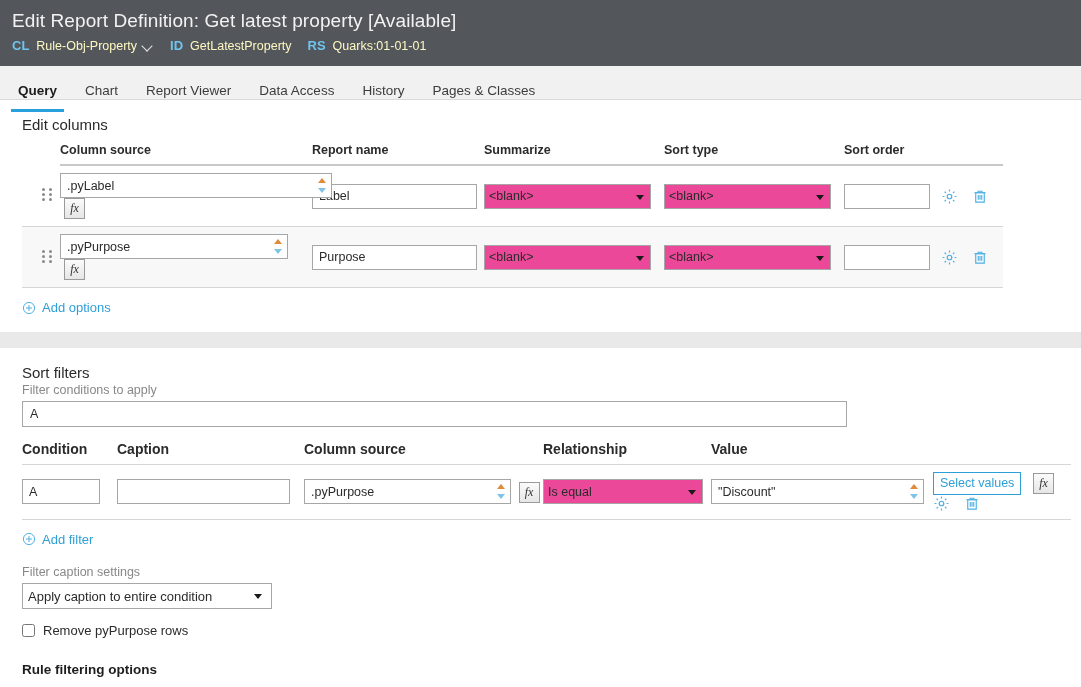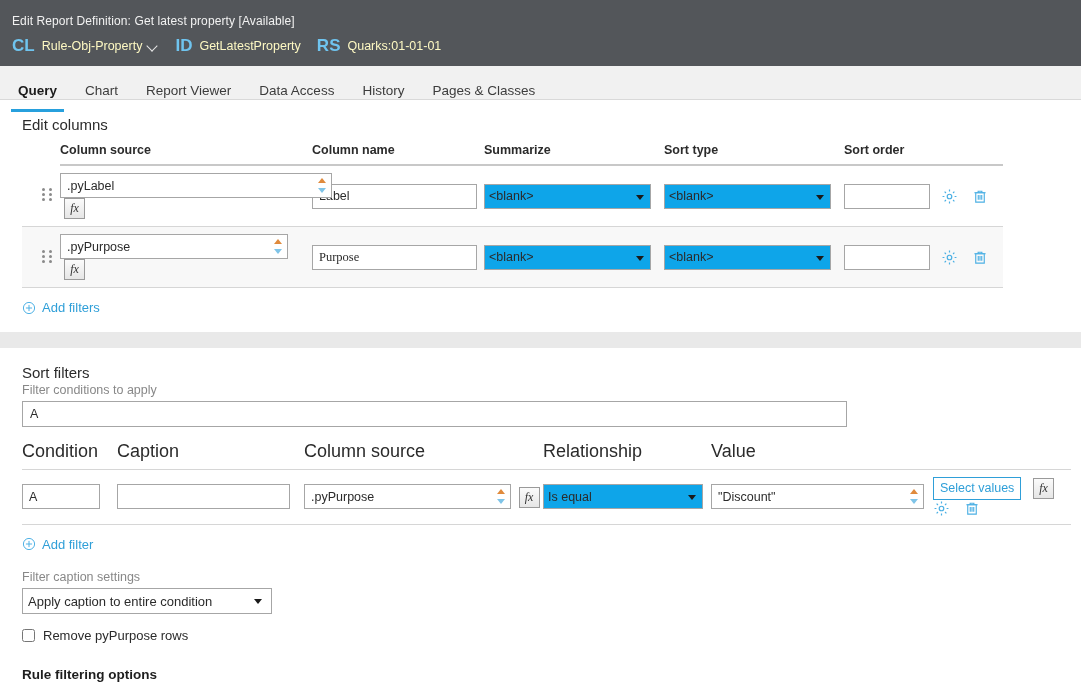--- a/index.html
+++ b/index.html
@@ -15,39 +15,39 @@
 
   
   .header {
     position: relative;
     height: 66px;
     background: #53565a;
     color: #ffffff;
     padding: 9px 0 0 12px;
   }
   .header-title {
-    font-size: 12px;
+    font-size: 19px;
     font-weight: 400;
     color: #f2f2f2;
     letter-spacing: .1px;
     line-height: 24px;
     white-space: nowrap;
   }
   .header-meta {
     display: flex;
     align-items: center;
     margin-top: 5px;
     font-size: 12.5px;
     line-height: 16px;
     white-space: nowrap;
   }
   .meta-key {
     color: #6fc4ef;
     font-weight: bold;
-    font-size: 17px;
+    font-size: 13px;
     margin-right: 7px;
   }
   .meta-val {
     color: #fef9c3;
     margin-right: 16px;
   }
   .caret-down {
     display: inline-block;
     width: 11px; height: 11px;
     margin: 0 16px 0 -10px;
@@ -195,21 +195,21 @@
     font-size: 12px;
     color: #333;
     vertical-align: middle;
     margin-left: 4px;
     cursor: pointer;
   }
 
   .sel {
     height: 25px;
     border: 1px solid #a6a6a6;
-    background: #0ea5e9;
+    background: #ec4899;
     font-family: "Liberation Sans", sans-serif;
     font-size: 12.5px;
     color: #2b2b2b;
     padding: 0 4px;
     appearance: none;
     -webkit-appearance: none;
     outline: none;
     position: relative;
     cursor: pointer;
   }
@@ -262,22 +262,22 @@
   }
 
   .fgrid {
     width: 1049px;
     border-collapse: collapse;
     table-layout: fixed;
     margin-top: 14px;
   }
   .fgrid th {
     text-align: left;
-    font-size: 18px;
-    font-weight: normal;
+    font-size: 14px;
+    font-weight: bold;
     color: #2b2b2b;
     padding: 0 0 7px 0;
   }
   .fgrid td {
     padding: 7px 0;
     border-top: 1px solid #d6d6d6;
     border-bottom: 1px solid #d6d6d6;
     vertical-align: middle;
   }
   .fc-cond { width: 95px; }
@@ -371,21 +371,21 @@
             <col class="col-name">
           <col class="col-summ">
             <col class="col-sort">
             <col class="col-order">
             <col class="col-acts">
         </colgroup>
         <thead>
           <tr>
             <th class="nb"></th>
             <th>Column source</th>
-            <th>Column name</th>
+            <th>Report name</th>
             <th>Summarize</th>
             <th>Sort type</th>
             <th>Sort order</th>
             <th></th>
           </tr>
         </thead>
         <tbody>
           <tr>
             <td>
               <div class="drag-handle">
@@ -455,21 +455,21 @@
               </div>
             </td>
             <td>
               <span class="spin-wrap">
                 <input class="txt spin" style="width: 228px;" value=".pyPurpose">
                 <span class="spinner"></span>
               </span>
               <span class="fx-btn">fx</span>
             </td>
             <td>
-              <input class="txt" style="width: 165px; font-family: Liberation Serif, serif;" value="Purpose">
+              <input class="txt" style="width: 165px;" value="Purpose">
             </td>
             <td>
               <span class="sel-wrap">
                 <select class="sel" style="width:167px">
                   <option>&lt;blank&gt;</option>
                 </select>
                 <span class="sel-arrow"></span>
               </span>
             </td>
             <td>
@@ -502,21 +502,21 @@
         </tbody>
       </table>
 
       <a class="addlink">
         <span class="plus">
           <svg width="14" height="14" viewBox="0 0 20 20" fill="none" stroke="#4cb0e4" stroke-width="1.4">
             <circle cx="10" cy="10" r="8"></circle>
               <path d="M10 5.6v8.8M5.6 10h8.8"></path>
           </svg>
         </span>
-        <span>Add filters</span>
+        <span>Add options</span>
       </a>
     </div>
   </div>
 
   <div class="panel-gap"></div>
 
   <div class="panel">
     <div class="panel-inner">
       <div class="section-title" style="margin-bottom:2px">Sort filters</div>
       <div class="sublabel">Filter conditions to apply</div>

